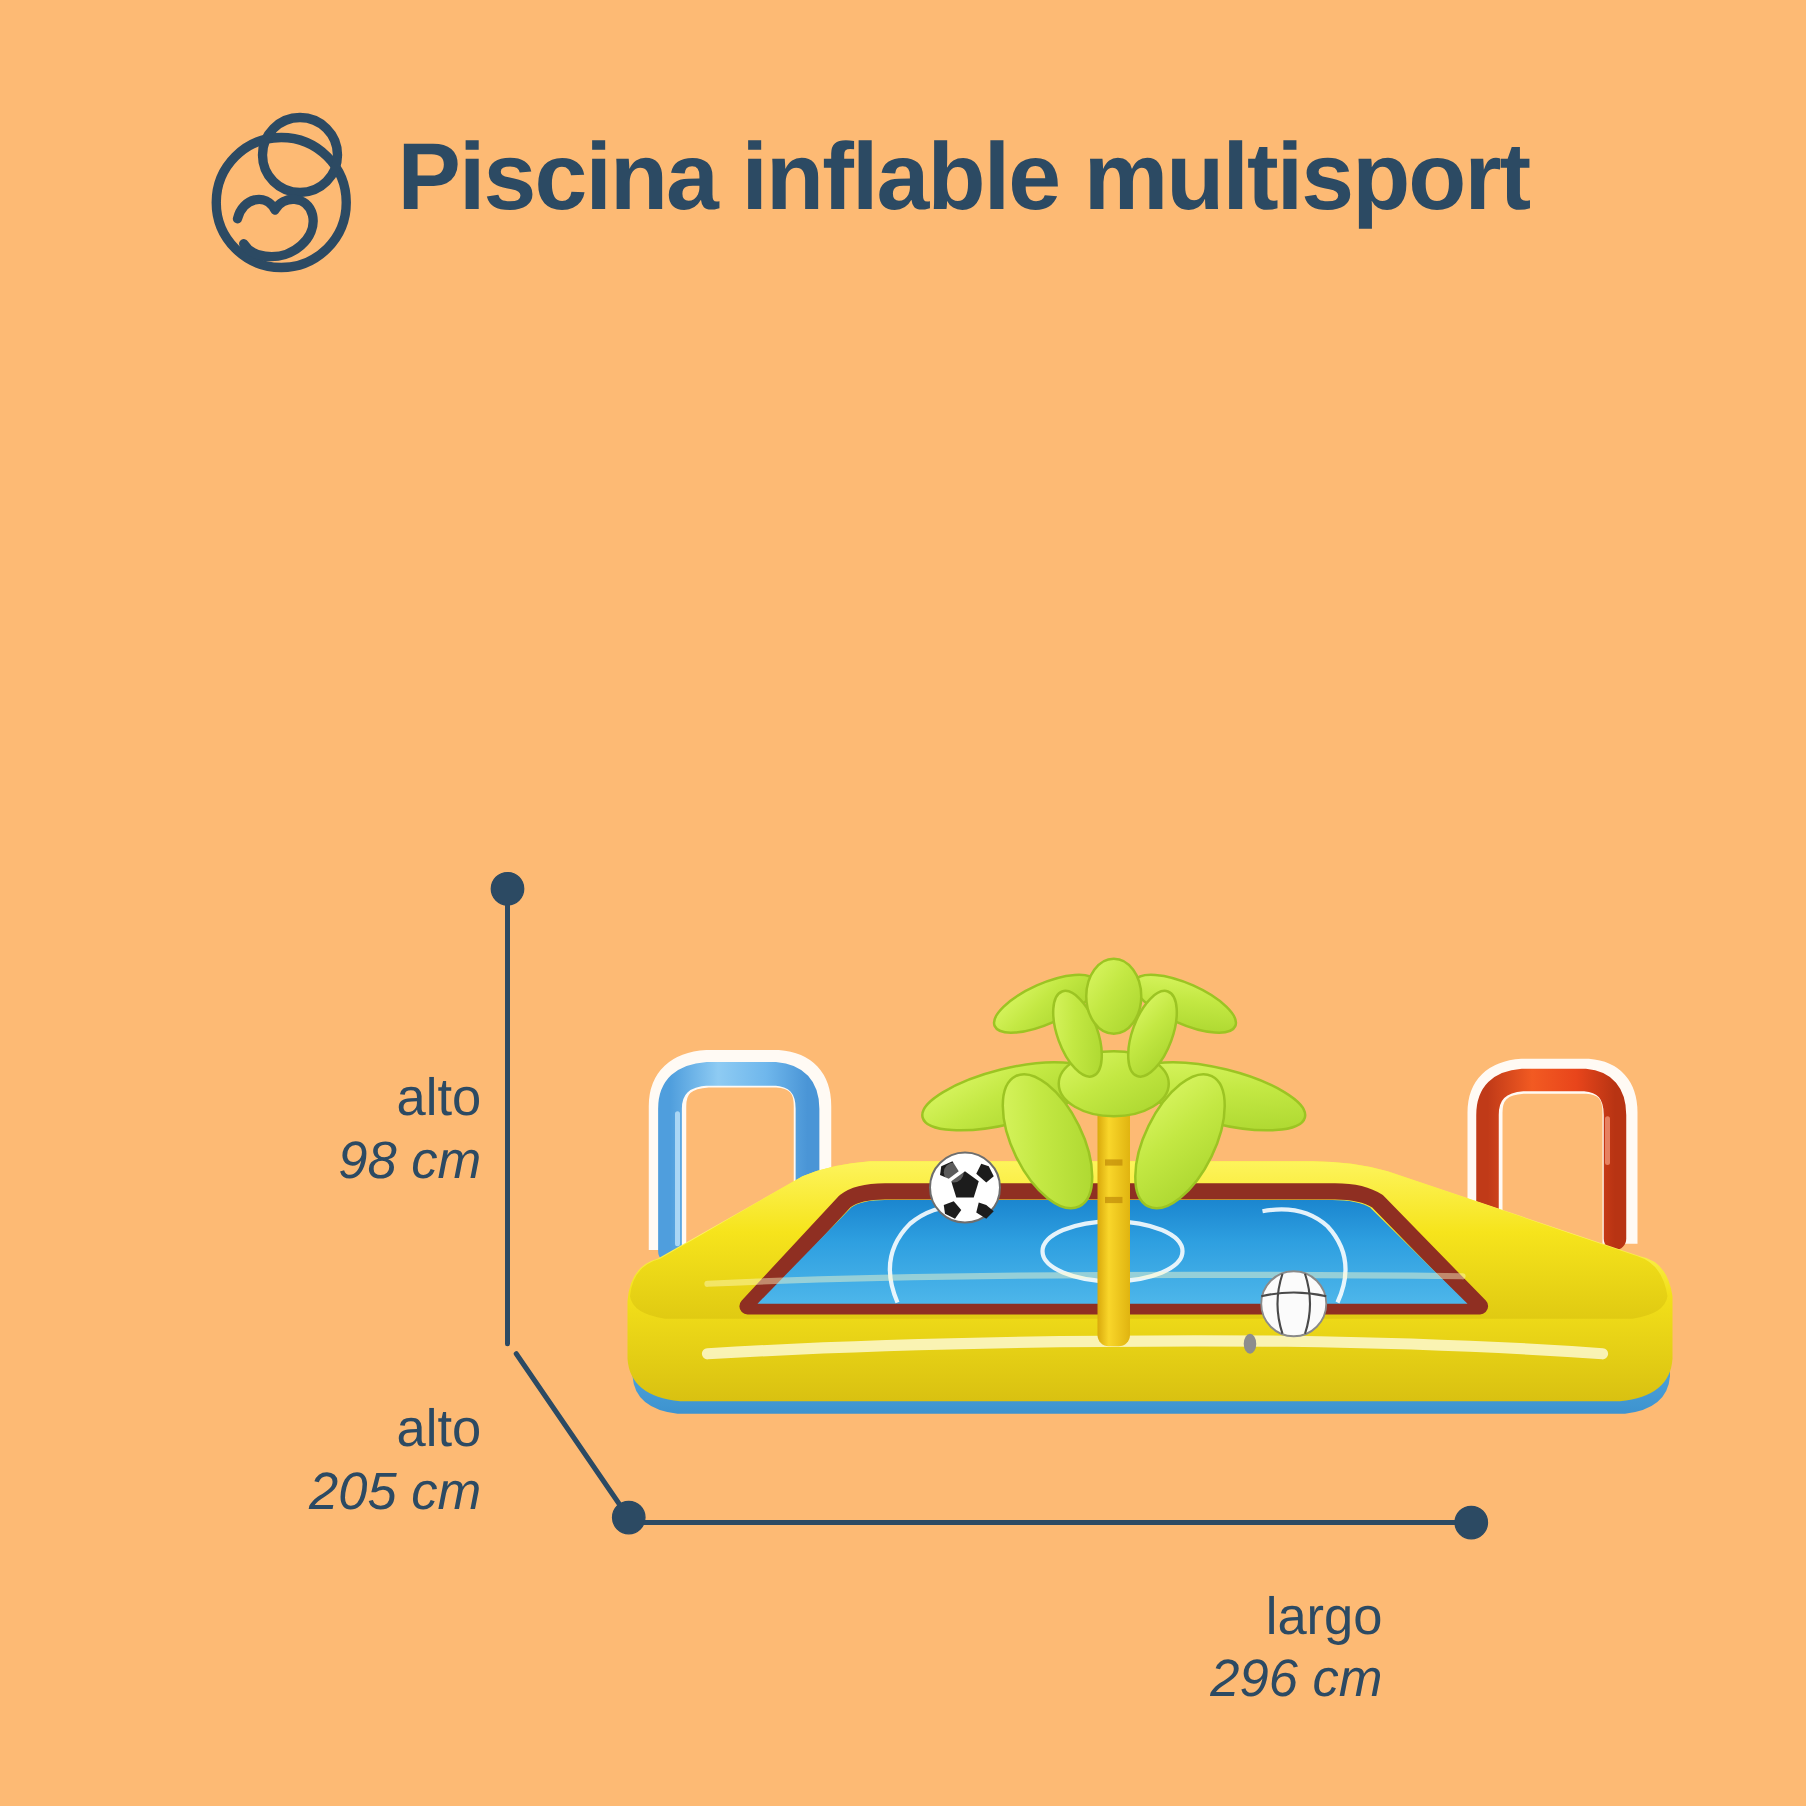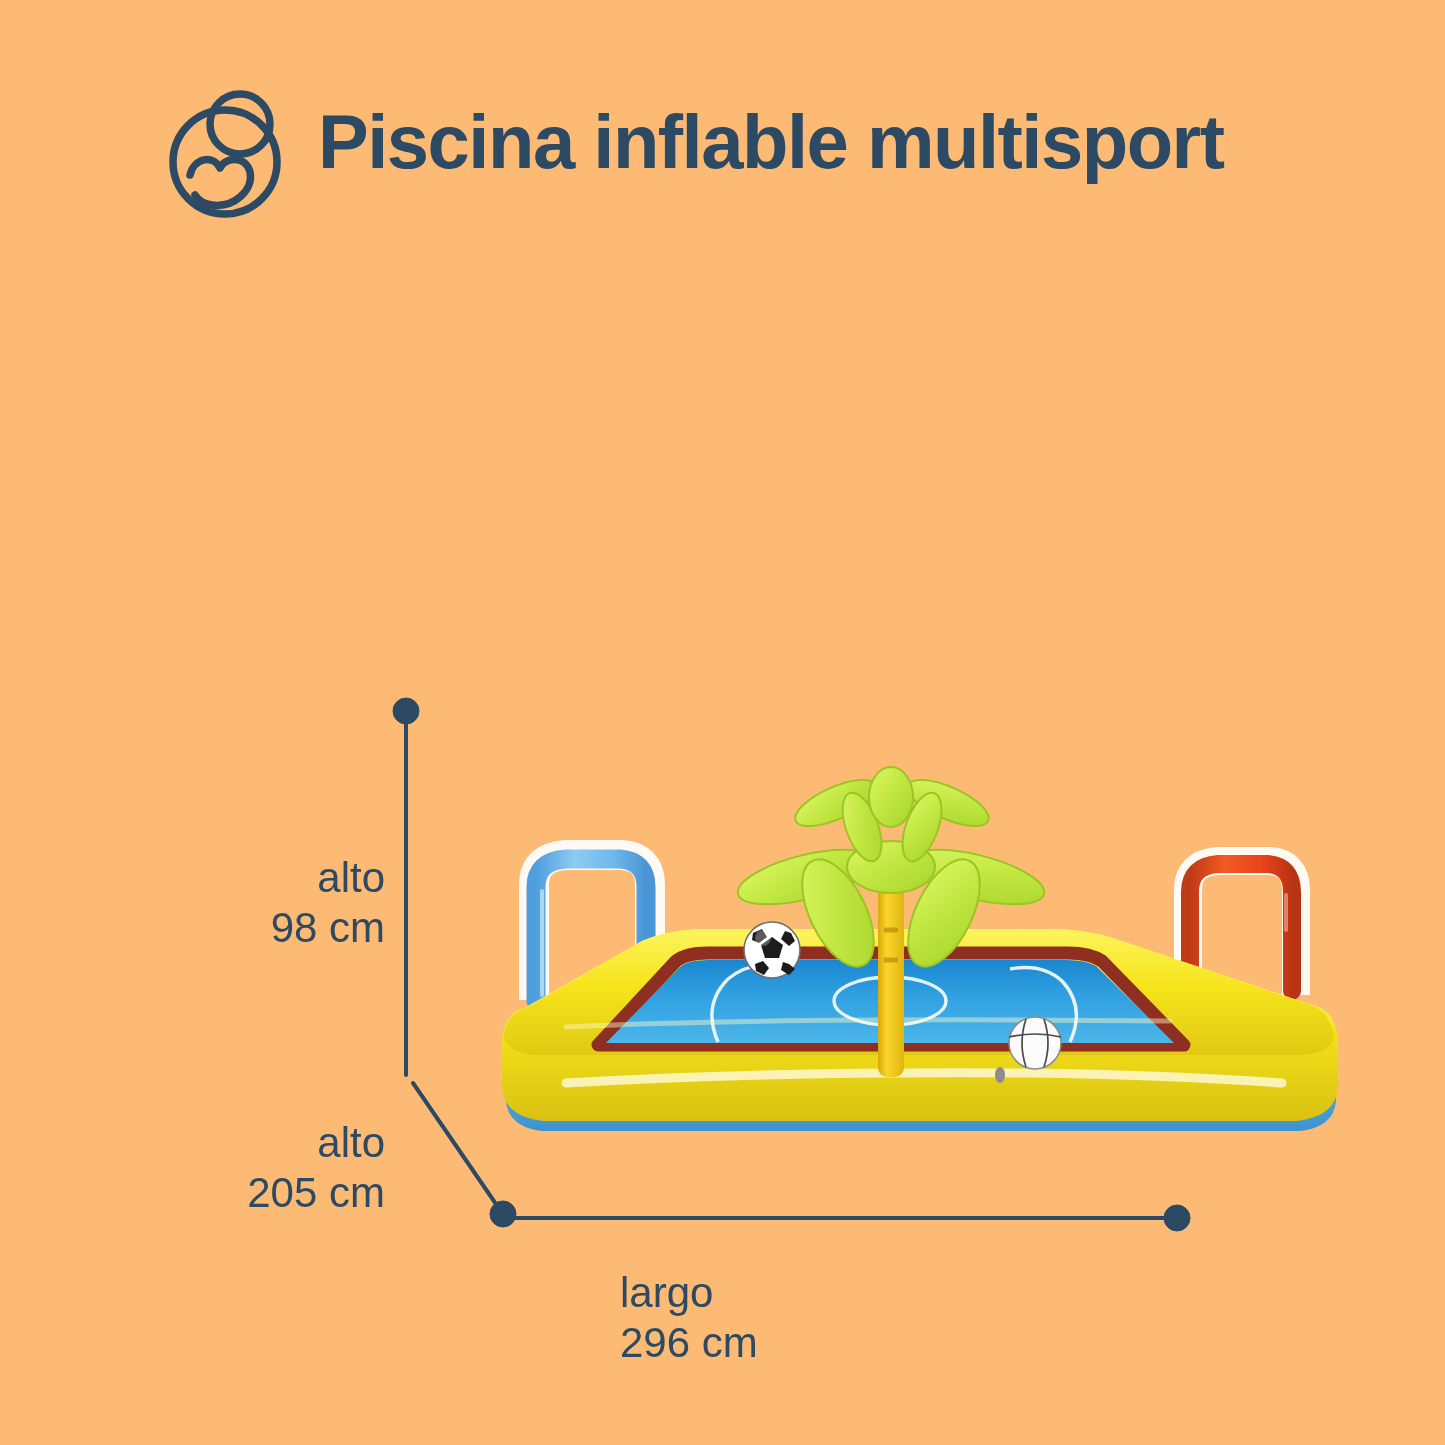--- a/index.html
+++ b/index.html
@@ -74,27 +74,27 @@
     width: 265px;
     text-align: right;
   }
   #label-ancho {
     left: 95px;
     top: 1118px;
     width: 290px;
     text-align: right;
   }
   #label-largo {
-    left: 620px;
+    left: 646px;
     top: 1268px;
     width: 460px;
-    text-align: left;
+    text-align: right;
   }
   .dim-term { display: block; }
-  .dim-value { display: block; }
+  .dim-value { display: block; font-style: italic; }
 
   
   #product-photo {
     position: absolute;
     left: 470px;
     top: 745px;
     width: 900px;
     height: 410px;
   }
 </style>

